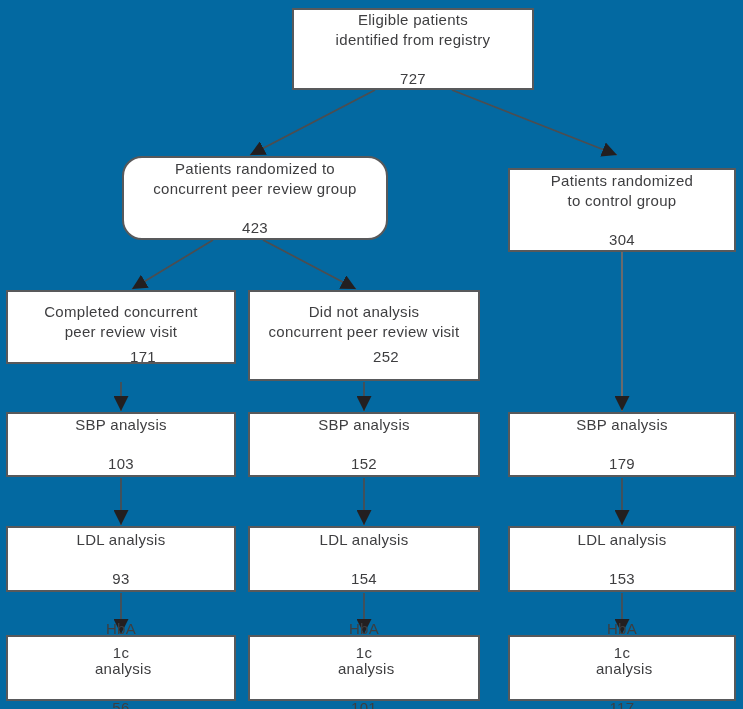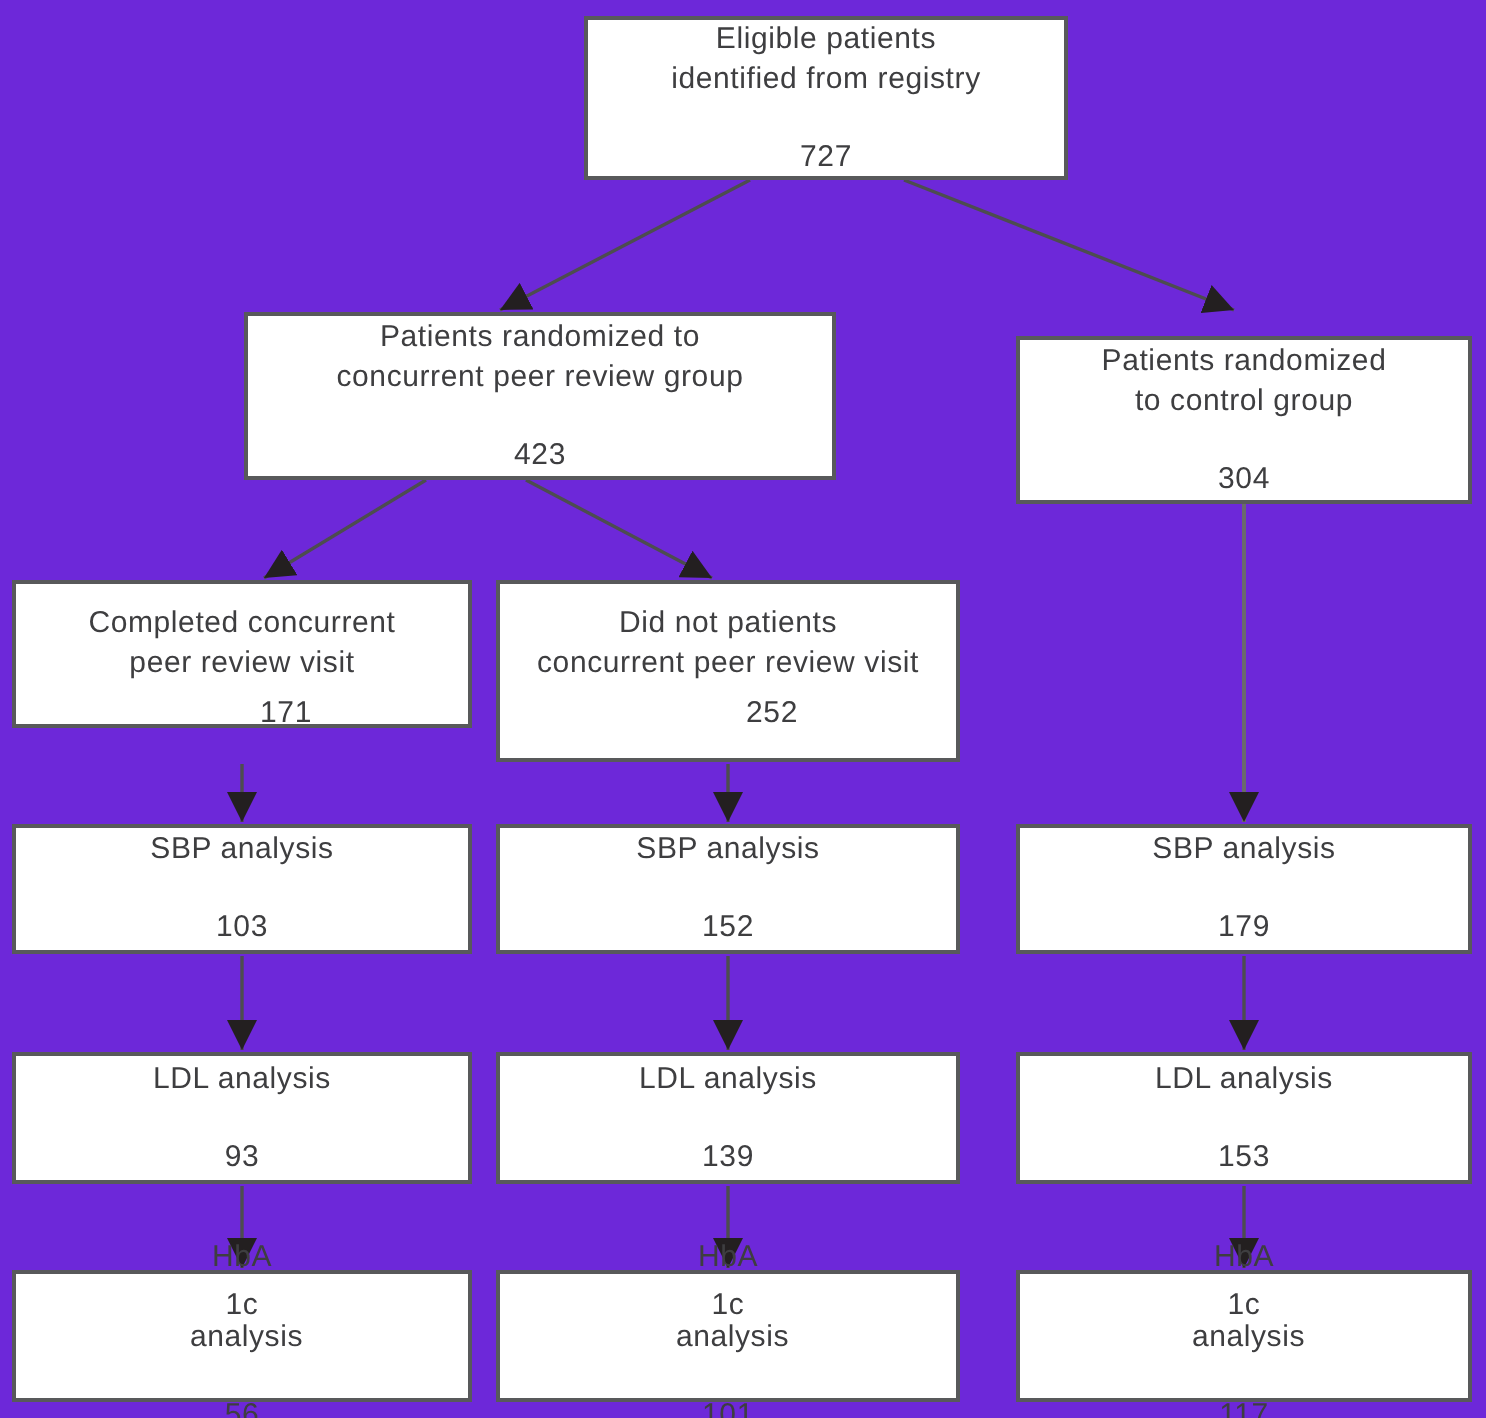--- a/index.html
+++ b/index.html
@@ -1,20 +1,20 @@
 <!DOCTYPE html>
 <html><head>
 <meta charset="utf-8">
 <style>
   html, body { margin: 0; padding: 0; background: #ffffff; }
   .canvas {
     position: relative;
     width: 743px;
     height: 709px;
-    background: #6d28d9;
+    background: #0369a1;
     font-family: "Liberation Sans", sans-serif;
     color: #3e3e40;
     overflow: hidden;
   }
   .arrow-layer {
     position: absolute;
     left: 0; top: 0;
     width: 743px; height: 709px;
   }
   .node {
@@ -70,21 +70,21 @@
   </svg>
 
   <div class="node" style="left:292px; top:8px; width:242px; height:82px;">
     <div class="lines">
       <span>Eligible patients</span>
       <span>identified from registry</span>
     </div>
     <div class="count">727</div>
   </div>
 
-  <div class="node" style="left:122px; top:156px; width:296px; height:84px;">
+  <div class="node" style="left:122px; top:156px; width:266px; height:84px;border-radius:20px;">
     <div class="lines">
       <span>Patients randomized to</span>
       <span>concurrent peer review group</span>
     </div>
     <div class="count">423</div>
   </div>
 
   <div class="node" style="left:508px; top:168px; width:228px; height:84px;">
     <div class="lines">
       <span>Patients randomized</span>
@@ -96,21 +96,21 @@
   <div class="node tall" style="left:6px; top:290px; width:230px; height:74px;">
     <div class="lines">
       <span>Completed concurrent</span>
       <span>peer review visit</span>
     </div>
     <div class="count">171</div>
   </div>
 
   <div class="node tall" style="left:248px; top:290px; width:232px; height:91px;">
     <div class="lines">
-      <span>Did not patients</span>
+      <span>Did not analysis</span>
       <span>concurrent peer review visit</span>
     </div>
     <div class="count">252</div>
   </div>
 
   <div class="node" style="left:6px; top:412px; width:230px; height:65px;">
     <div class="lines">
       <span>SBP analysis</span>
     </div>
     <div class="count">103</div>
@@ -134,21 +134,21 @@
     <div class="lines">
       <span>LDL analysis</span>
     </div>
     <div class="count">93</div>
   </div>
 
   <div class="node" style="left:248px; top:526px; width:232px; height:66px;">
     <div class="lines">
       <span>LDL analysis</span>
     </div>
-    <div class="count">139</div>
+    <div class="count">154</div>
   </div>
 
   <div class="node" style="left:508px; top:526px; width:228px; height:66px;">
     <div class="lines">
       <span>LDL analysis</span>
     </div>
     <div class="count">153</div>
   </div>
 
   <div class="node" style="left:6px; top:635px; width:230px; height:66px;">

